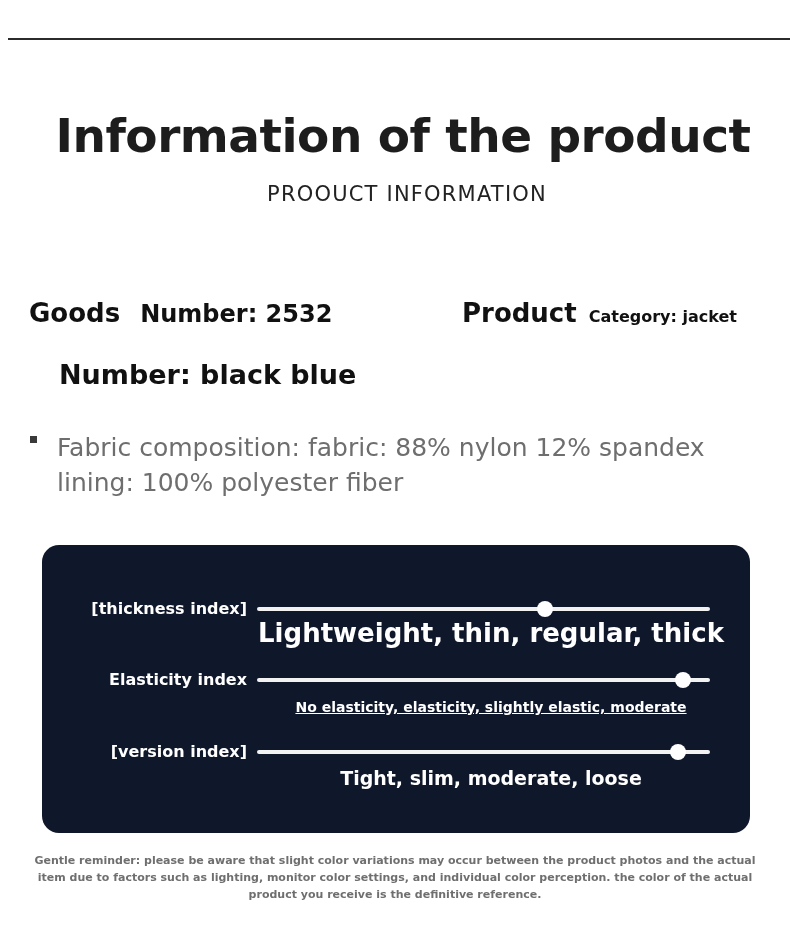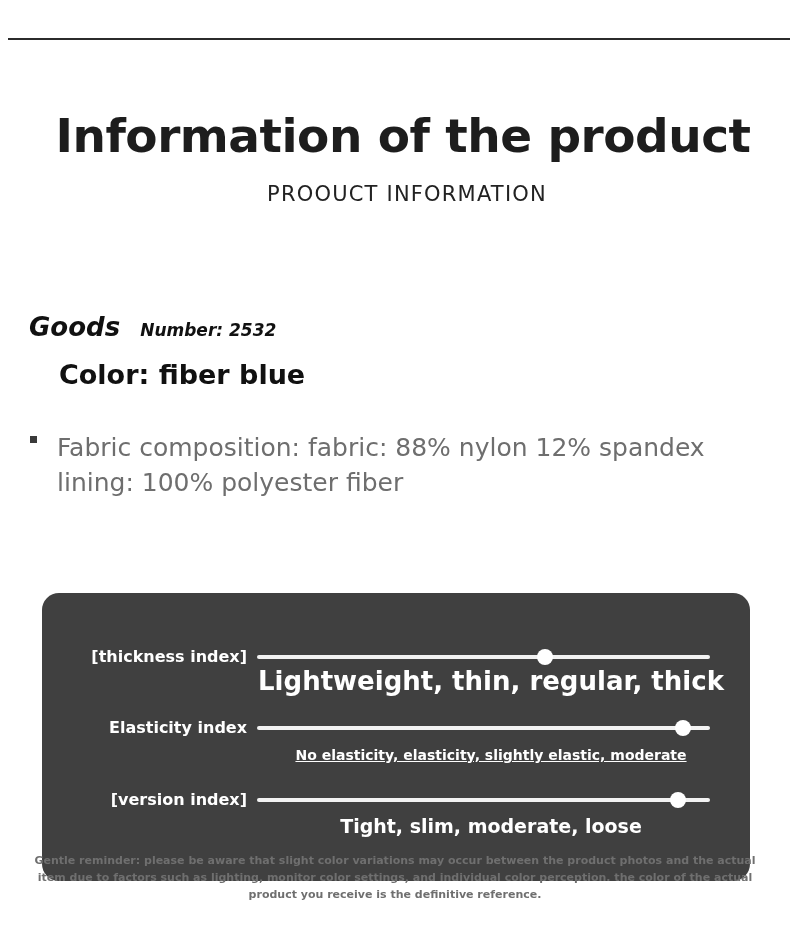--- a/index.html
+++ b/index.html
@@ -58,43 +58,42 @@
     font-weight: 400;
     letter-spacing: 1.2px;
     color: #222222;
     white-space: nowrap;
     margin-left: 12px;
   }
 
   
   .spec-row {
     position: absolute;
-    top: 312px;
+    top: 298px;
     left: 0;
     width: 748px;
     height: 40px;
-    font-style: italic;
   }
   .spec-group {
     position: absolute;
     display: flex;
     align-items: baseline;
   }
   .spec-group.left  { left: 29px; }
   .spec-group.right { left: 462px; }
 
   .spec-key {
     font-size: 26px;
     font-weight: 700;
     color: #111111;
     white-space: nowrap;
     line-height: 30px;
   }
   .spec-val {
-    font-size: 17px;
+    font-size: 24px;
     font-weight: 700;
     color: #111111;
     white-space: nowrap;
     line-height: 30px;
     margin-left: 20px;
   }
   .spec-group.right .spec-val {
     font-size: 16px;
     margin-left: 12px;
   }
@@ -228,30 +227,34 @@
 
   <div class="title">Information of the product</div>
 
   <div class="subtitle">PROOUCT  INFORMATION</div>
 
   <div class="spec-row">
     <div class="spec-group left">
       <span class="spec-key">Goods</span>
       <span class="spec-val">Number: 2532</span>
     </div>
+    <div class="spec-group right">
+      <span class="spec-key">Product</span>
+      <span class="spec-val">Category: jacket</span>
+    </div>
   </div>
 
-  <div class="color-line">Color: fiber blue</div>
+  <div class="color-line">Number: black blue</div>
 
   <div class="fabric">
     <span class="fabric-bullet"></span>
     <div class="fabric-text">Fabric composition: fabric: 88% nylon 12% spandex lining: 100% polyester fiber</div>
   </div>
 
-  <div class="card" style="background: #404040; margin-top: 48px;">
+  <div class="card" style="background: #0f172a;">
 
     <div class="idx-row r1">
       <span class="idx-label">[thickness index]</span>
       <div class="slider">
         <div class="slider-track"></div>
         <div class="slider-thumb" style="left: 61.5%;"></div>
       </div>
     </div>
     <div class="opt-line o1">Lightweight, thin, regular, thick</div>
 

